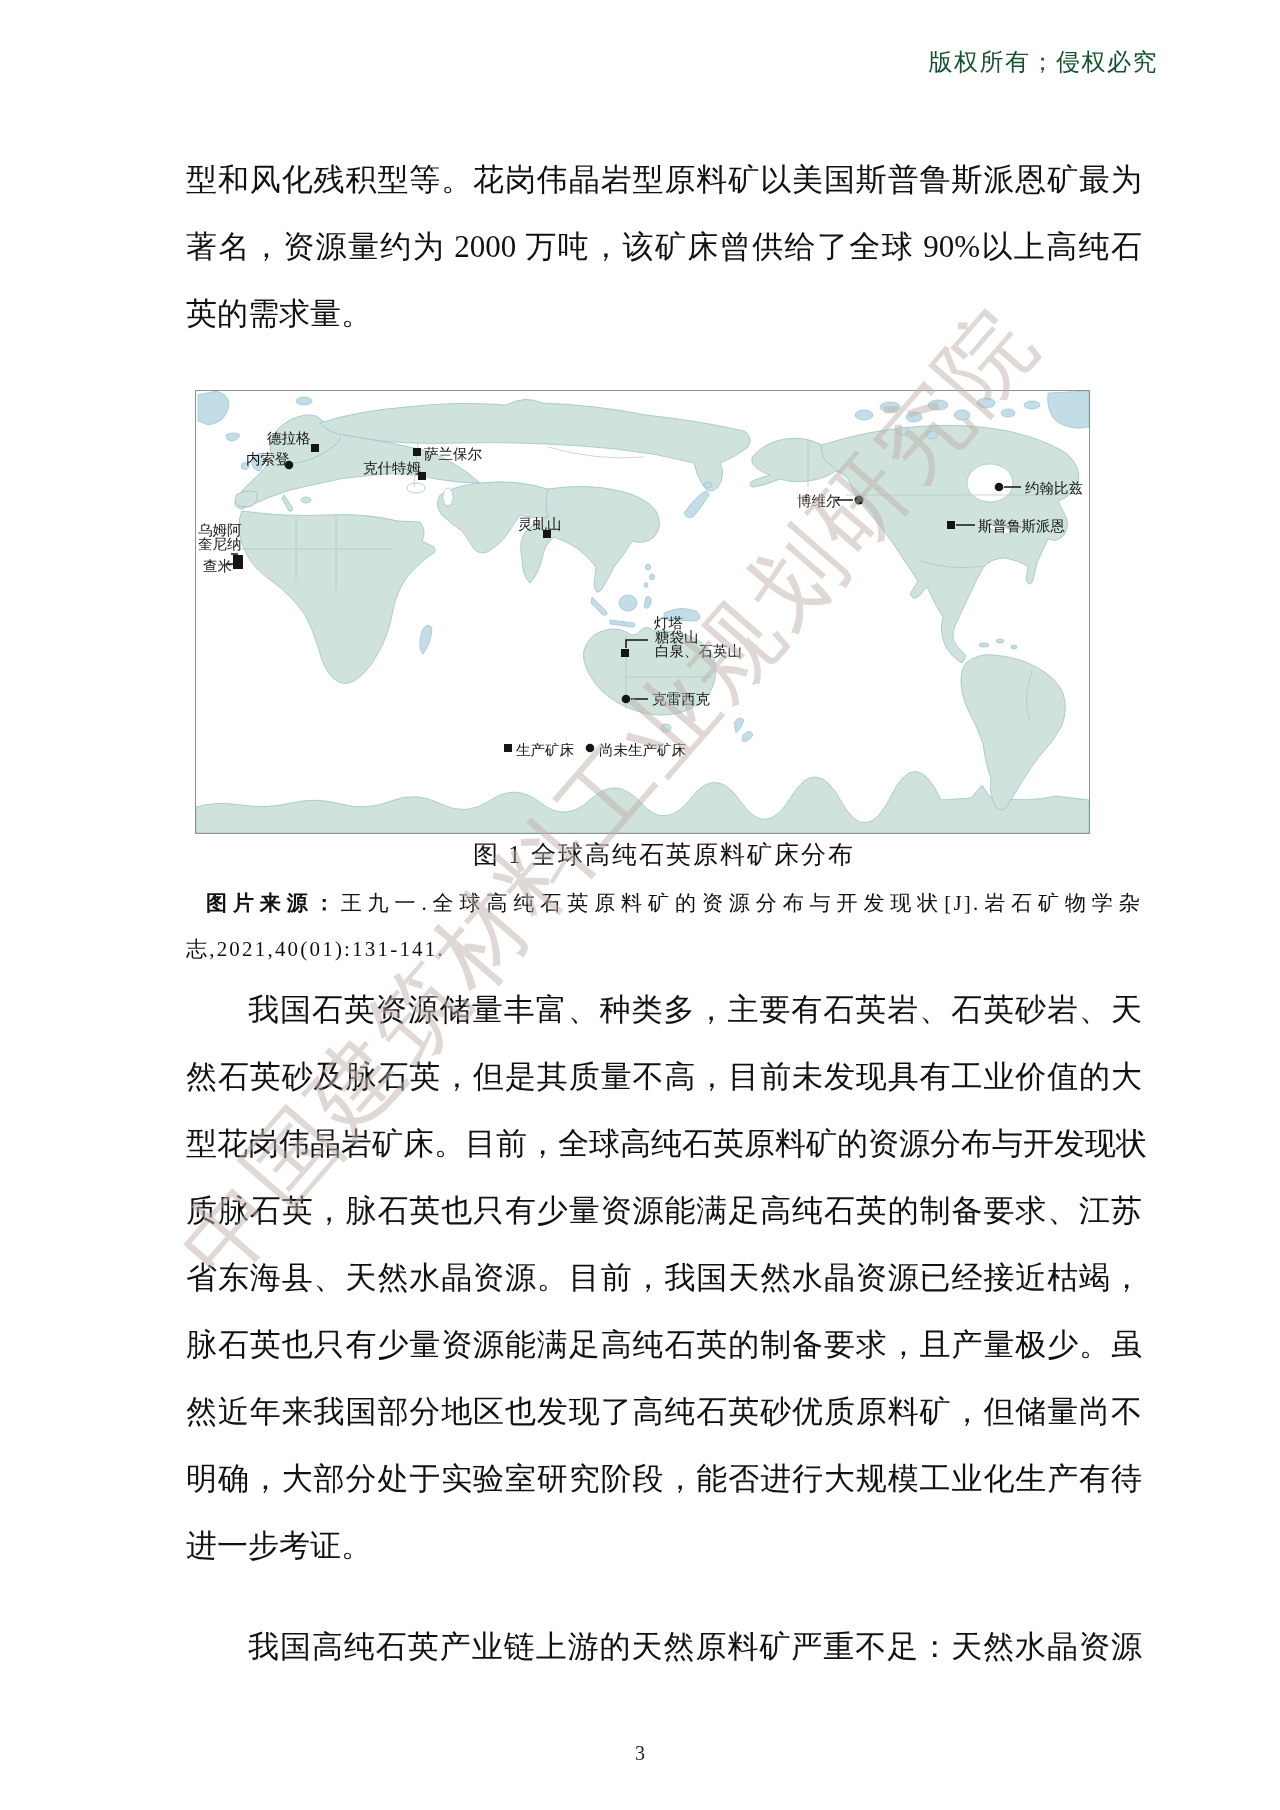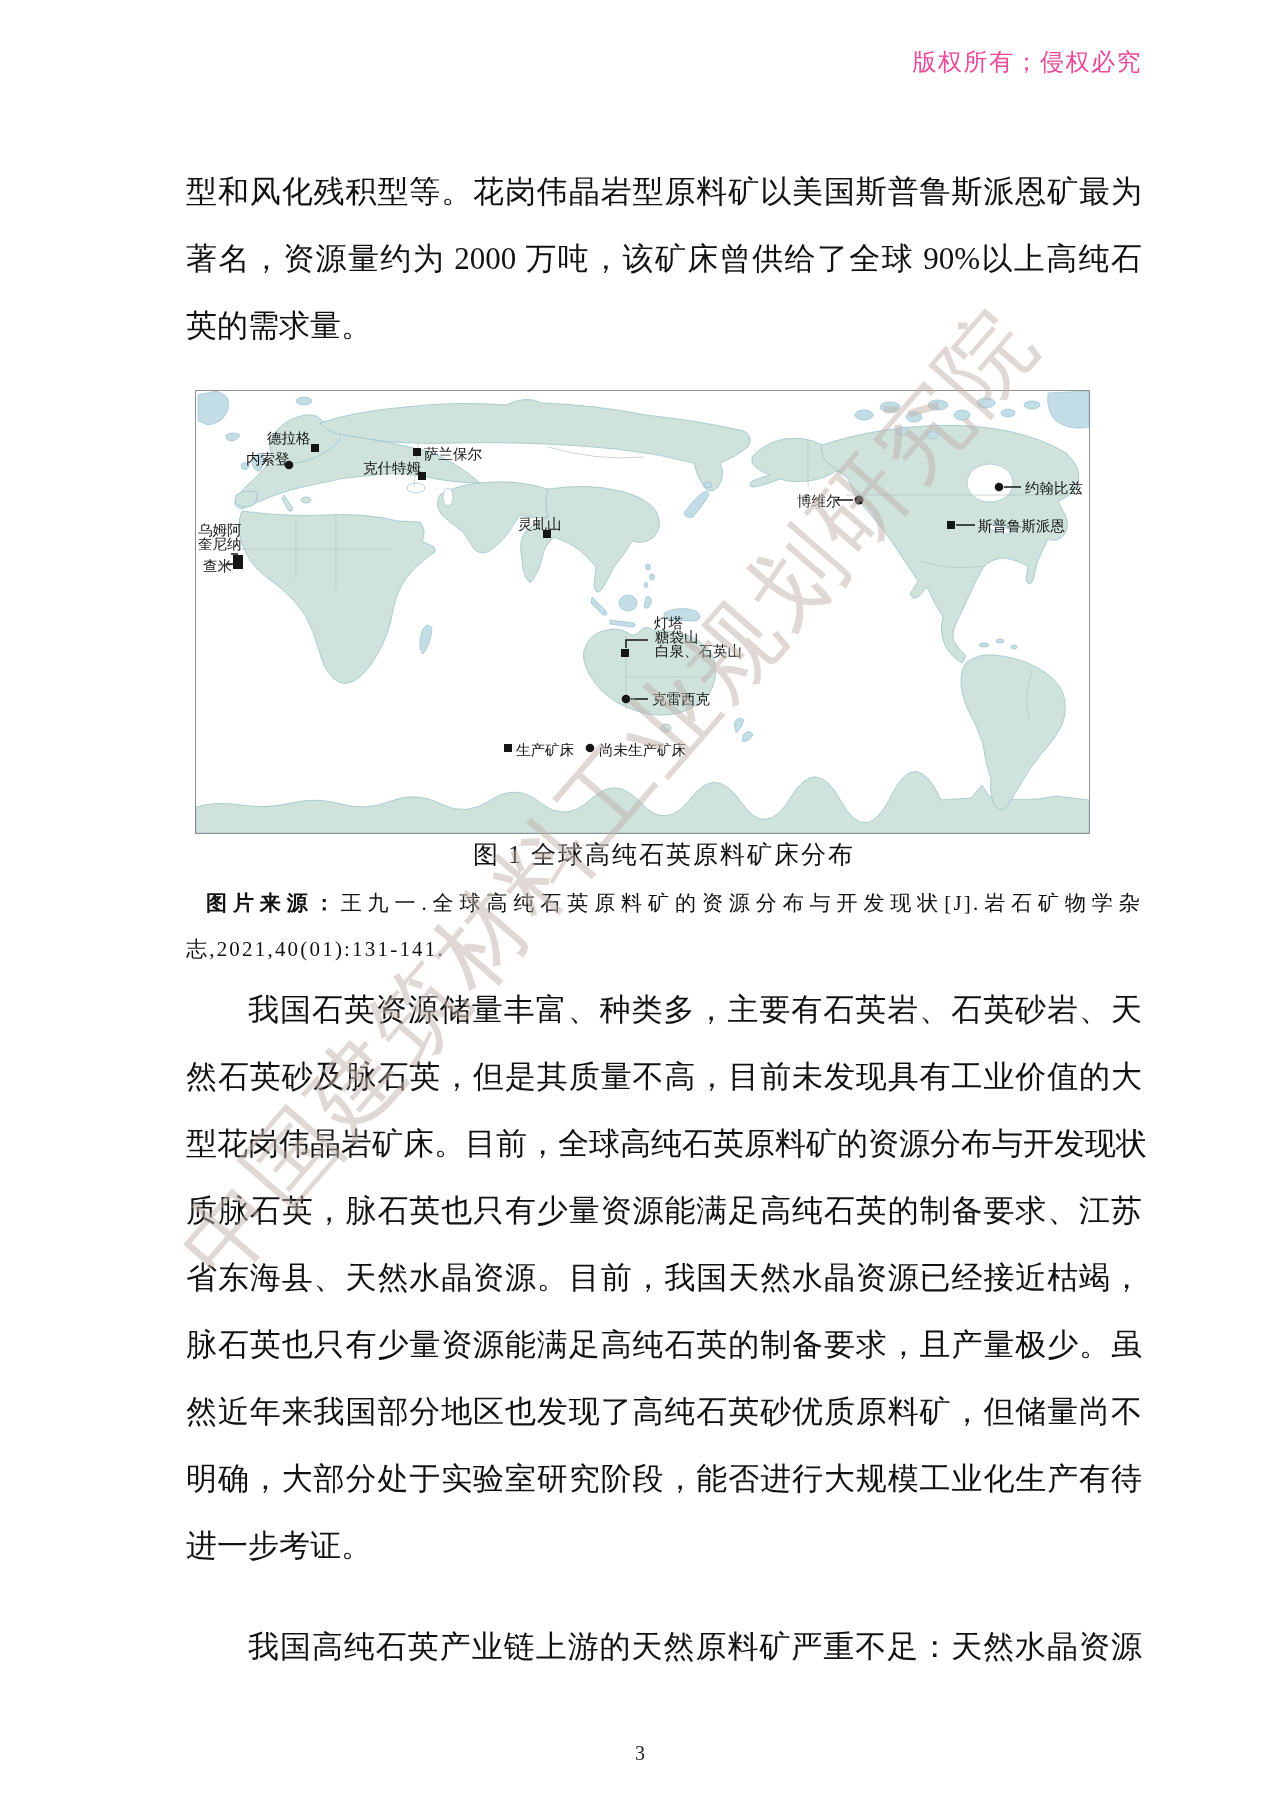--- a/index.html
+++ b/index.html
@@ -1,21 +1,21 @@
 <!DOCTYPE html>
 <html><head>
 <meta charset="utf-8">
 <style>
   html,body{margin:0;padding:0;background:#9a9a9a;}
   .page{position:relative;width:1280px;height:1810px;background:#ffffff;margin:0 auto;
         font-family:"Liberation Serif","DejaVu Serif",serif;color:#111;overflow:hidden;}
-  .header{position:absolute;top:46px;right:138px;font-size:24px;letter-spacing:1.5px;color:#ec4899;}
+  .header{position:absolute;top:46px;right:122px;font-size:24px;letter-spacing:1.5px;color:#14532d;}
   .para{position:absolute;left:186px;width:956px;}
   .para > div{height:67px;line-height:67px;font-size:31px;text-align:justify;text-align-last:justify;white-space:nowrap;}
-  .p1{top:158px;}
+  .p1{top:146px;}
   .p2{top:976px;}
   .p3{top:1613px;}
   .indent-first > div:first-child{text-indent:62px;}
   .end-left > div:last-child{text-align-last:left;}
   .fig{position:absolute;left:195px;top:390px;width:893px;height:442px;background:#fff;
        border:1px solid #8f8f8f;box-sizing:content-box;}
   .fig svg{display:block;}
   .caption{position:absolute;left:186px;top:838px;width:956px;text-align:center;font-size:25px;letter-spacing:2px;}
   .source{position:absolute;left:186px;top:880px;width:956px;font-size:21px;}
   .source .sline{height:46px;line-height:46px;letter-spacing:2.2px;white-space:nowrap;}

